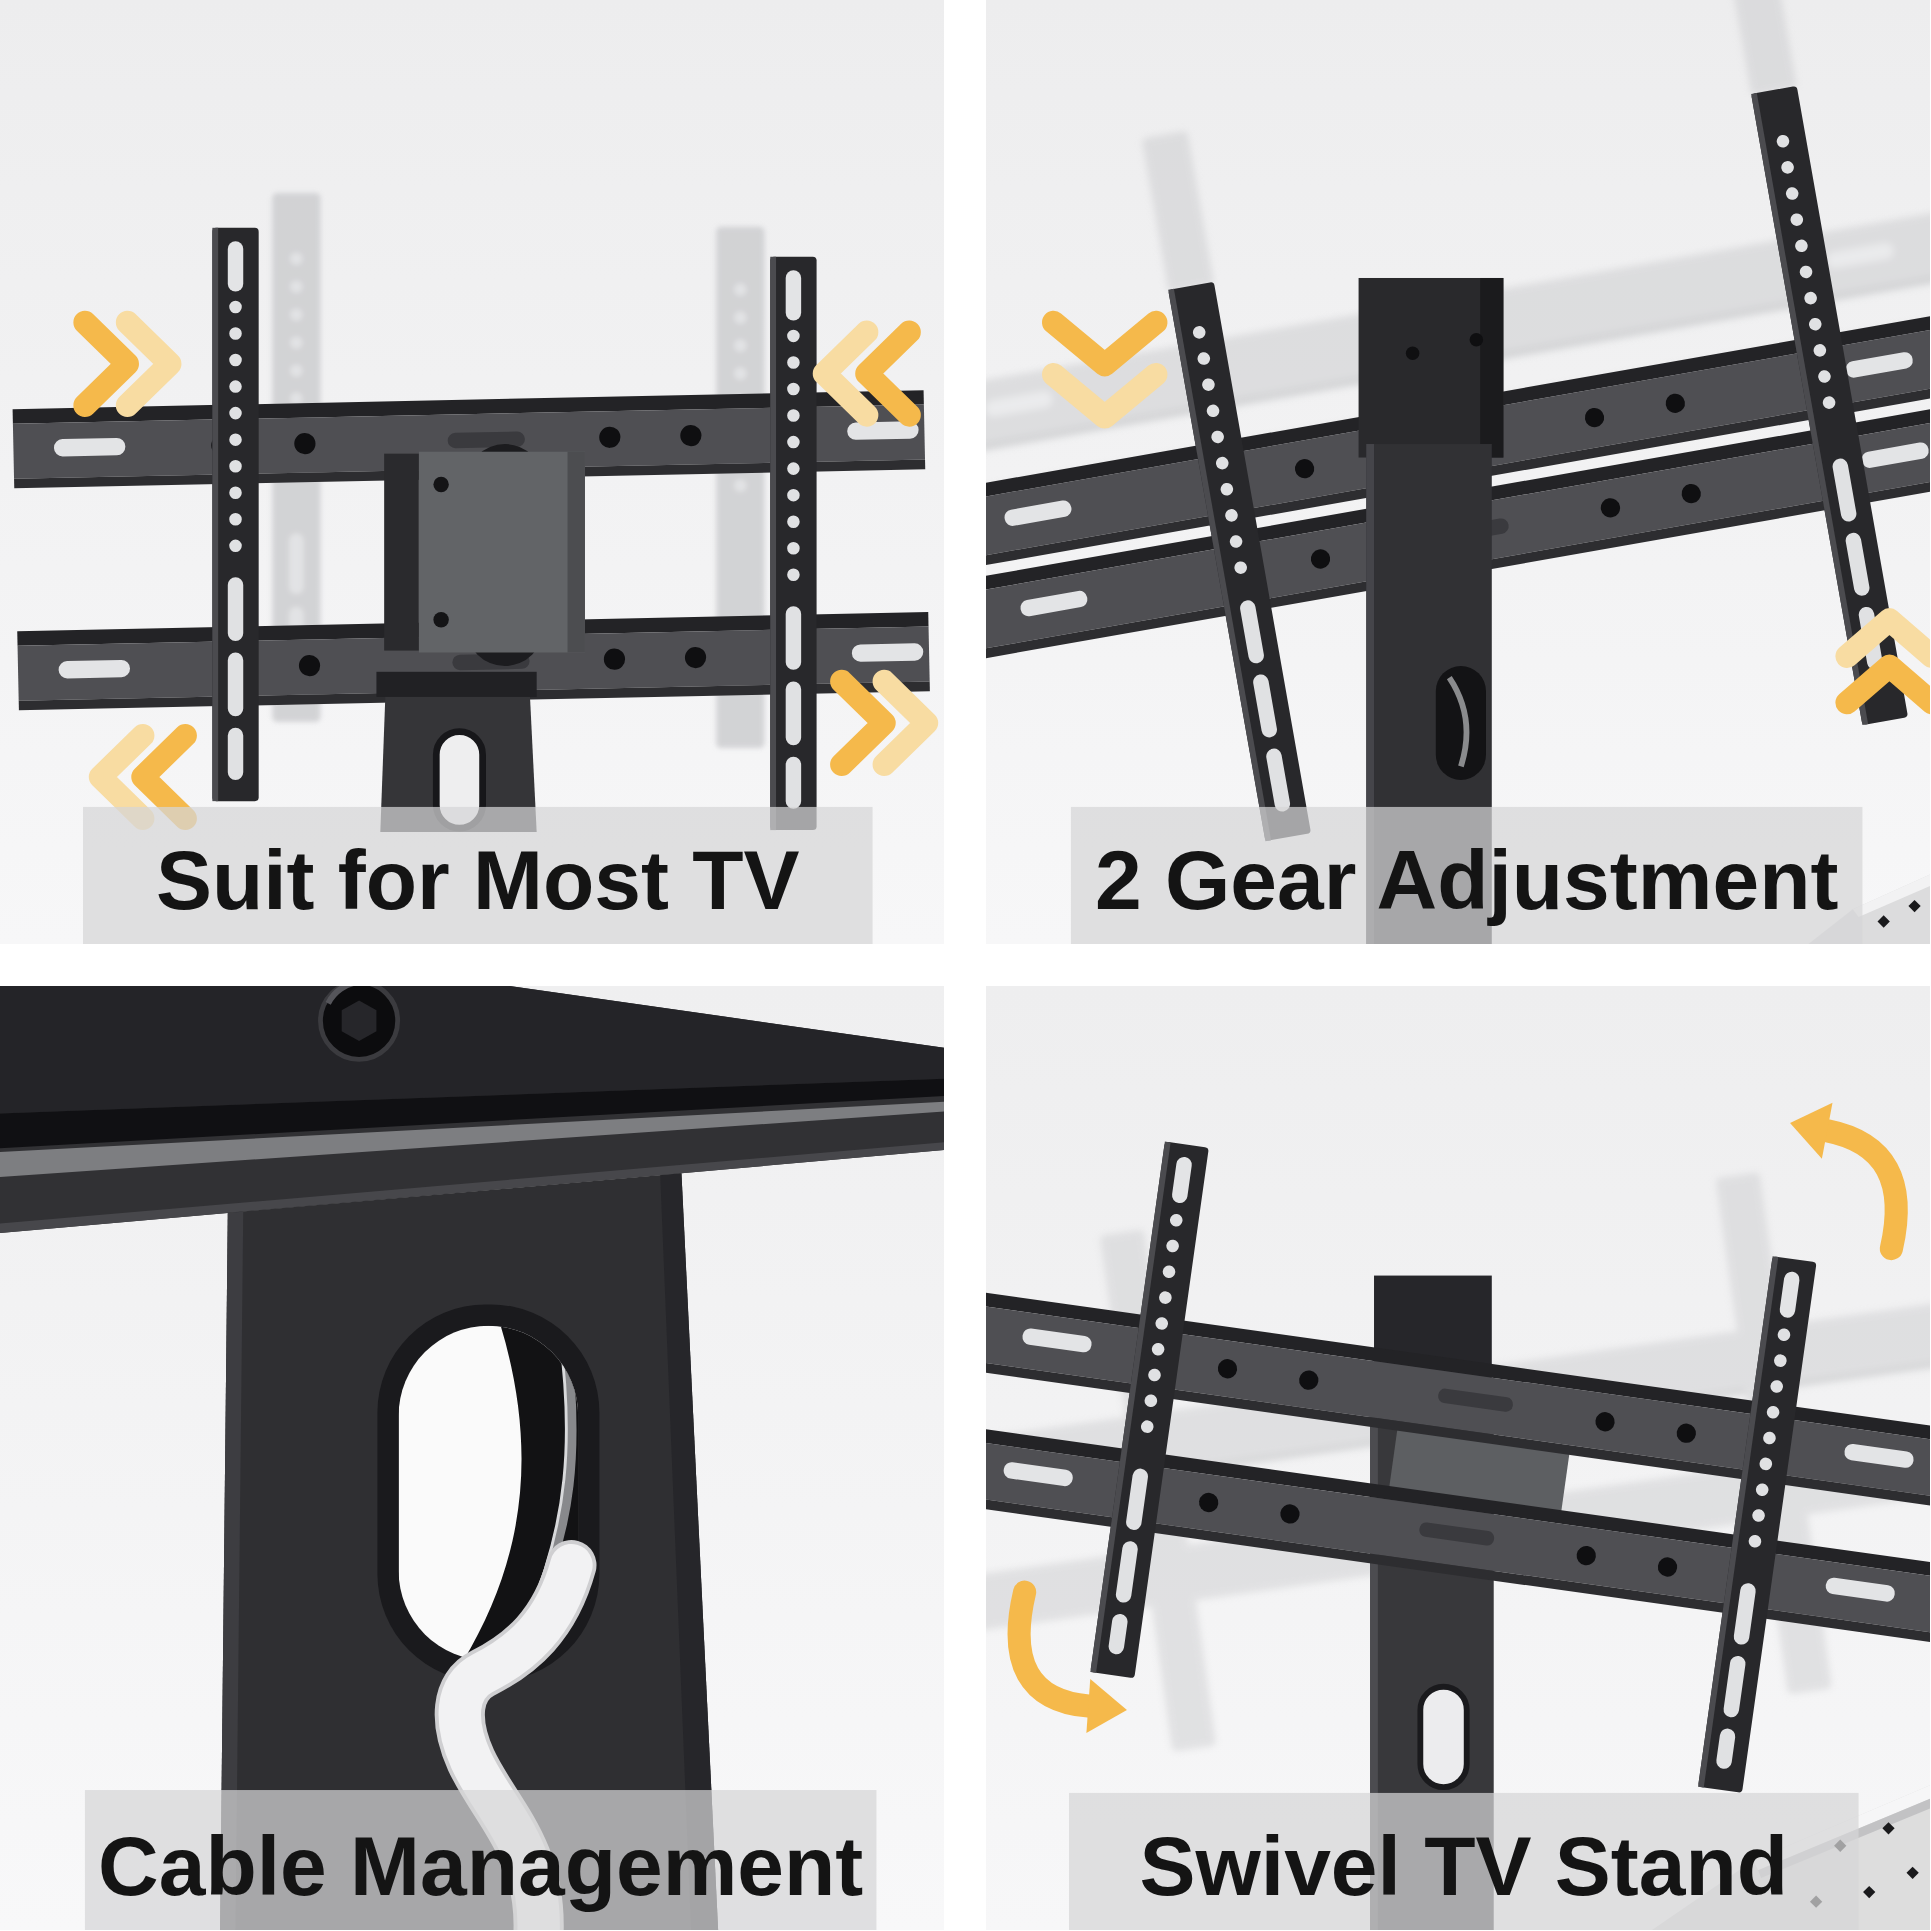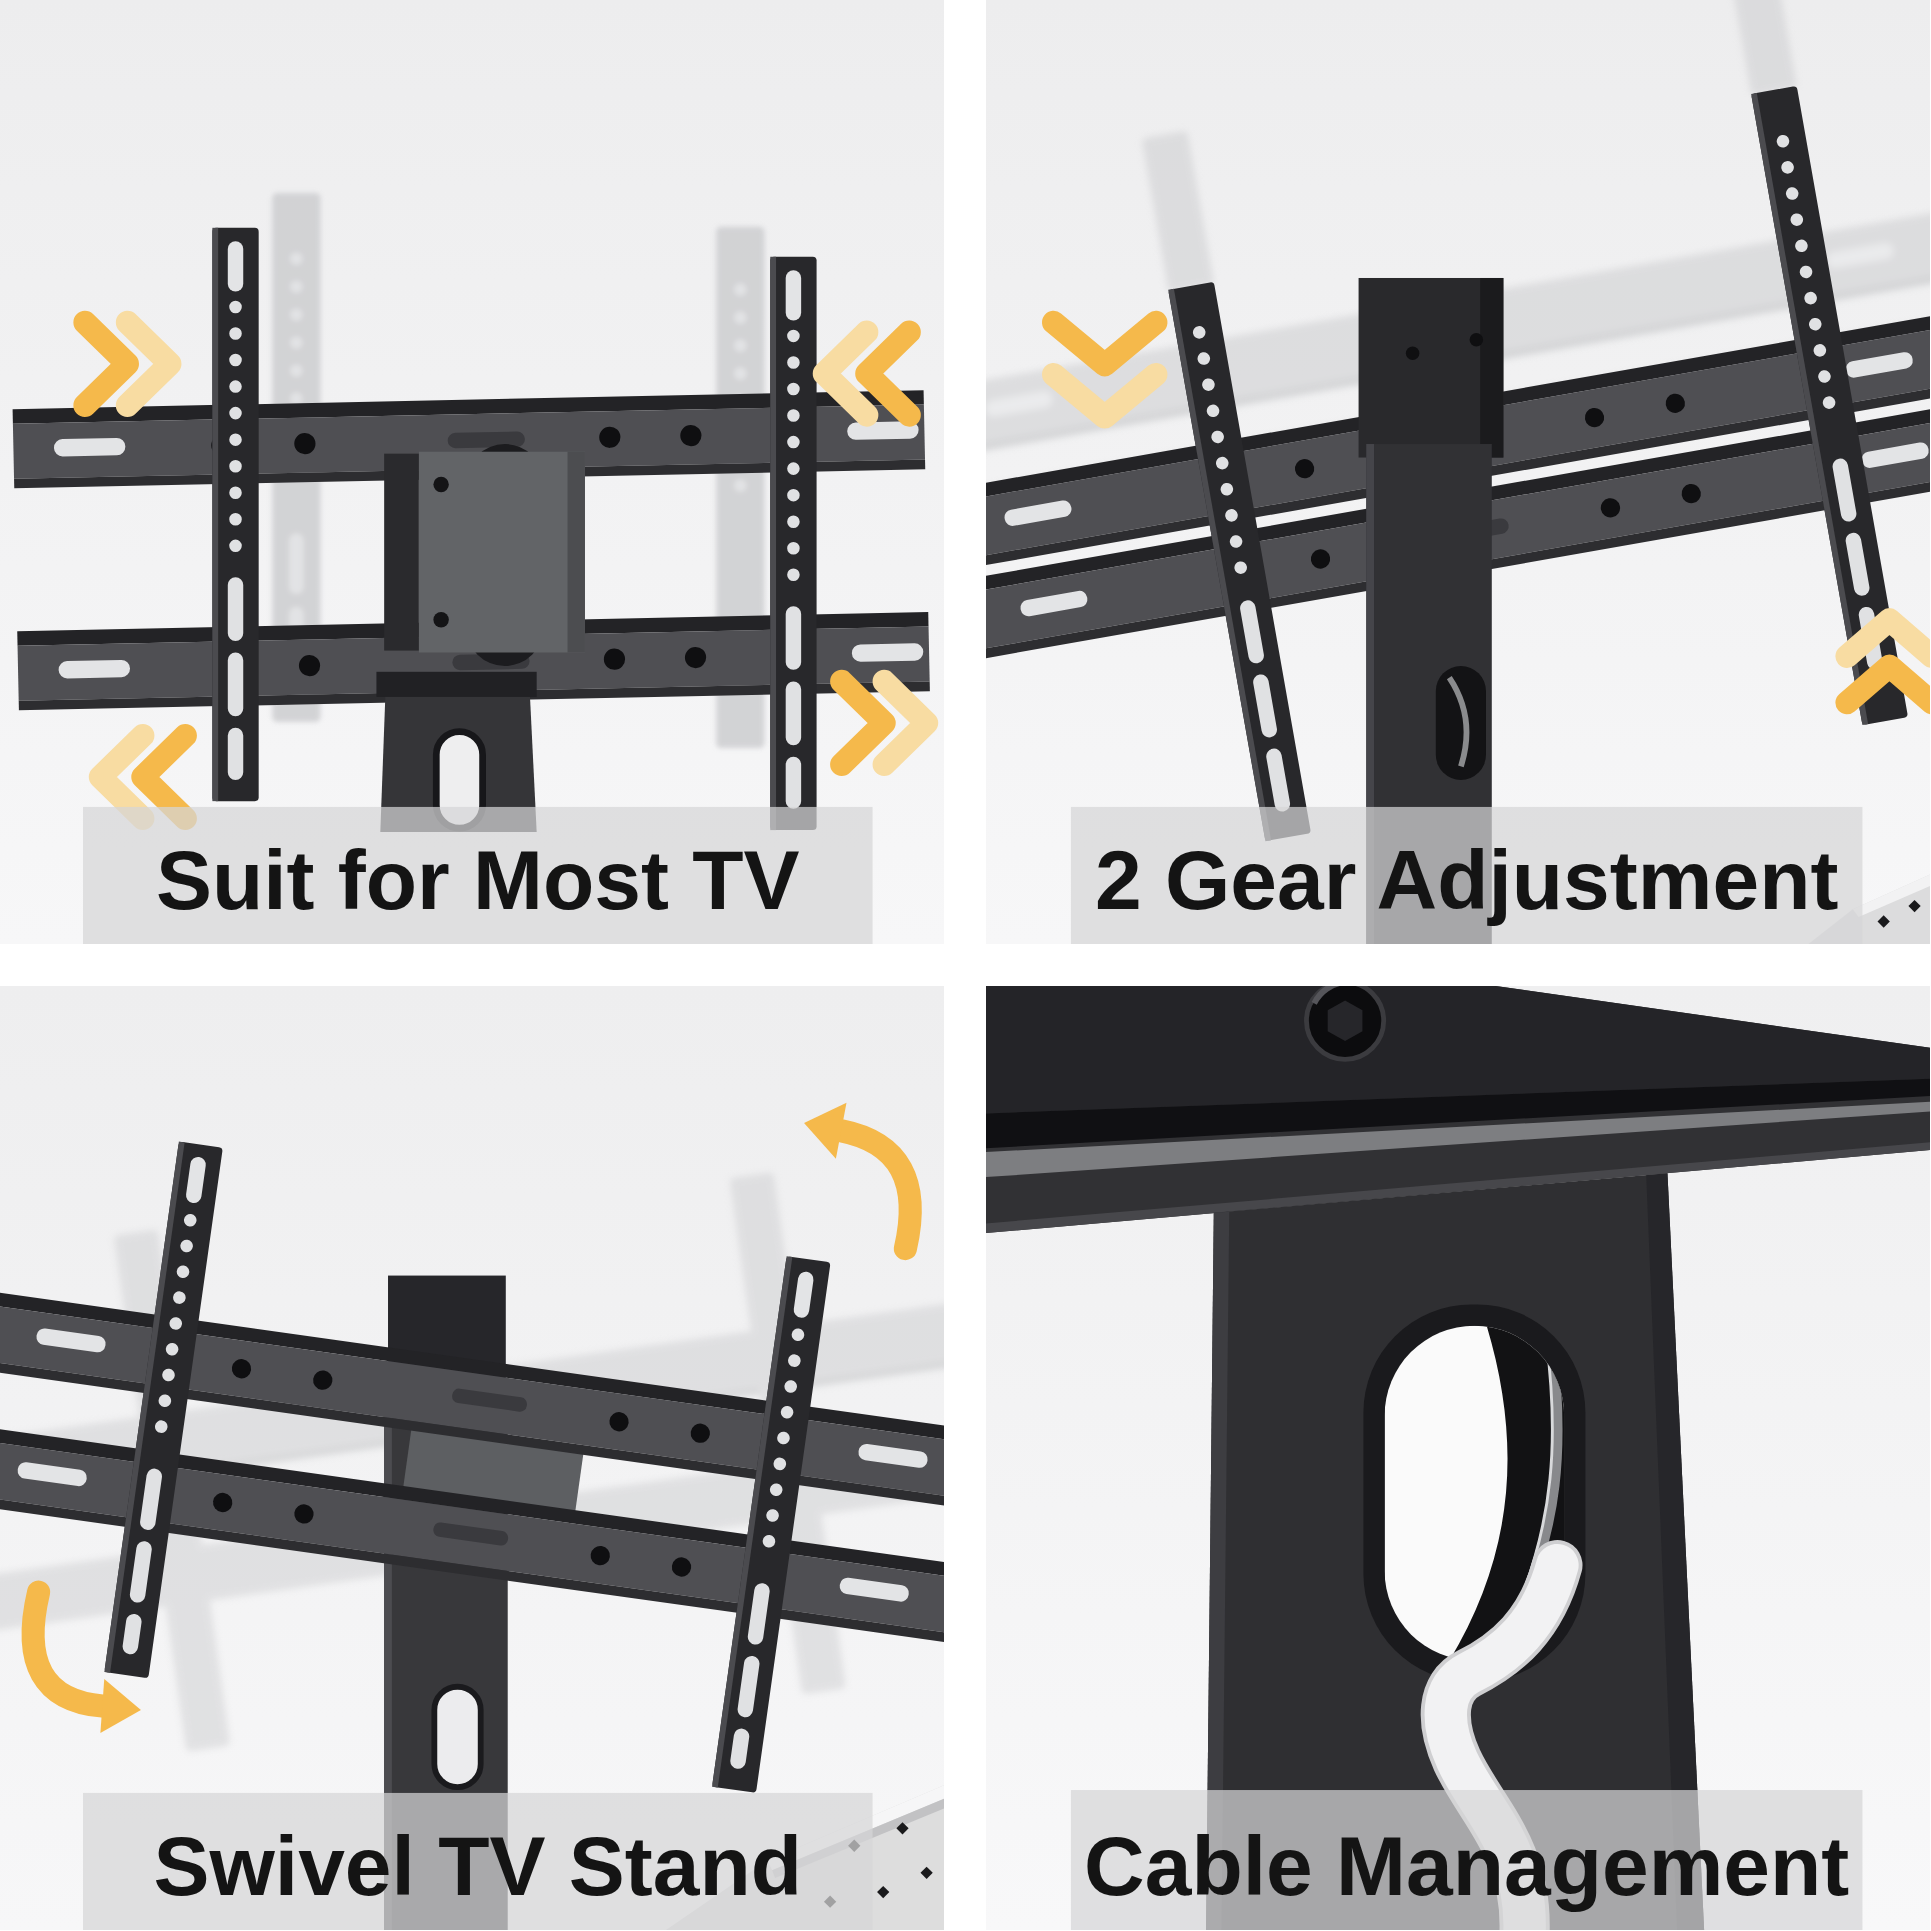--- a/index.html
+++ b/index.html
@@ -219,20 +219,73 @@
       </g>
 
       <rect class="band" x="88" y="836" width="820" height="142"></rect>
       <text class="cap" x="498" y="942">2 Gear Adjustment</text>
     </svg>
   </div>
 
   <div class="panel">
     <svg viewBox="0 0 978 978">
       <defs>
+        <linearGradient id="bg4" x1="0" y1="0" x2="0" y2="1">
+          <stop offset="0" stop-color="#efeff0"></stop>
+            <stop offset="1" stop-color="#f8f8f9"></stop>
+        </linearGradient>
+        <clipPath id="holeclip">
+            <rect x="413" y="352" width="186" height="347" rx="93"></rect>
+          </clipPath>
+      </defs>
+      <rect x="0" y="0" width="978" height="978" fill="url(#bg4)"></rect>
+
+      <g>
+        <polygon points="0,0 528,0 978,64 978,170 0,256" fill="#313134"></polygon>
+        <polygon points="0,0 528,0 978,64 978,96 0,132" fill="#242428"></polygon>
+        <polygon points="0,132 978,96 978,114 0,168" fill="#101013"></polygon>
+        <polygon points="0,172 978,120 978,130 0,198" fill="#7d7e81"></polygon>
+        <polygon points="0,246 978,162 978,170 0,256" fill="#47474b"></polygon>
+        <g>
+          <circle cx="372" cy="36" r="40" fill="#0c0c0e"></circle>
+          <circle cx="372" cy="36" r="40" fill="none" stroke="#3b3b3f" stroke-width="5"></circle>
+          <polygon points="372,15 390,25 390,47 372,57 354,47 354,25" fill="#26262a"></polygon>
+          <path d="M340 18 A40 40 0 0 1 372 -4" stroke="#55555a" stroke-width="6" fill="none"></path>
+        </g>
+      </g>
+
+      <g>
+        <polygon points="236,235 706,194 744,978 228,978" fill="#2f2f32"></polygon>
+        <polygon points="236,235 252,234 244,978 228,978" fill="#3d3d41"></polygon>
+        <polygon points="706,194 744,978 716,978 684,196" fill="#26262a"></polygon>
+      </g>
+
+      <g>
+        <rect x="391" y="330" width="230" height="391" rx="112" fill="#1a1a1d"></rect>
+        <g clip-path="url(#holeclip)">
+          <rect x="413" y="352" width="186" height="347" fill="#fafafa"></rect>
+          <path d="M515 340 C560 480 545 600 470 715 L640 715 L640 340 Z" fill="#121214"></path>
+          <path d="M585 360 C600 480 592 560 548 660" stroke="#88898c" stroke-width="11" fill="none"></path>
+          <path d="M580 362 C594 470 588 555 548 650" stroke="#d8d9db" stroke-width="3" fill="none"></path>
+        </g>
+      </g>
+
+      <g>
+        <path d="M592 600 C575 662 540 692 500 712 C472 726 470 762 488 802 C512 854 560 892 558 978" stroke="#cfcfd1" stroke-width="52" fill="none" stroke-linecap="round"></path>
+        <path d="M592 600 C575 662 540 692 500 712 C472 726 470 762 488 802 C512 854 560 892 558 978" stroke="#f2f2f3" stroke-width="44" fill="none" stroke-linecap="round"></path>
+      </g>
+
+      <rect class="band" x="88" y="833" width="820" height="145"></rect>
+      <text class="cap" x="498" y="942">Cable Management</text>
+    </svg>
+  </div>
+
+  <div class="panel">
+    <svg viewBox="0 0 978 978">
+      <defs>
         <linearGradient id="bg3" x1="0" y1="0" x2="0" y2="1">
           <stop offset="0" stop-color="#eeeeef"></stop>
             <stop offset="1" stop-color="#f7f7f8"></stop>
         </linearGradient>
         <filter id="soft3" x="-20%" y="-20%" width="140%" height="140%">
             <feGaussianBlur stdDeviation="4"></feGaussianBlur>
           </filter>
       </defs>
       <rect x="0" y="0" width="978" height="978" fill="url(#bg3)"></rect>
 
@@ -305,67 +358,14 @@
         <rect x="956" y="914" width="9" height="9" transform="rotate(45 960 918)" fill="#1a1a1c"></rect>
         <rect x="911" y="934" width="9" height="9" transform="rotate(45 915 938)" fill="#1a1a1c"></rect>
         <rect x="856" y="944" width="9" height="9" transform="rotate(45 860 948)" fill="#1a1a1c"></rect>
       </g>
 
       <rect class="band" x="86" y="836" width="818" height="142"></rect>
       <text class="cap" x="495" y="942">Swivel TV Stand</text>
     </svg>
   </div>
 
-  <div class="panel">
-    <svg viewBox="0 0 978 978">
-      <defs>
-        <linearGradient id="bg4" x1="0" y1="0" x2="0" y2="1">
-          <stop offset="0" stop-color="#efeff0"></stop>
-            <stop offset="1" stop-color="#f8f8f9"></stop>
-        </linearGradient>
-        <clipPath id="holeclip">
-            <rect x="413" y="352" width="186" height="347" rx="93"></rect>
-          </clipPath>
-      </defs>
-      <rect x="0" y="0" width="978" height="978" fill="url(#bg4)"></rect>
-
-      <g>
-        <polygon points="0,0 528,0 978,64 978,170 0,256" fill="#313134"></polygon>
-        <polygon points="0,0 528,0 978,64 978,96 0,132" fill="#242428"></polygon>
-        <polygon points="0,132 978,96 978,114 0,168" fill="#101013"></polygon>
-        <polygon points="0,172 978,120 978,130 0,198" fill="#7d7e81"></polygon>
-        <polygon points="0,246 978,162 978,170 0,256" fill="#47474b"></polygon>
-        <g>
-          <circle cx="372" cy="36" r="40" fill="#0c0c0e"></circle>
-          <circle cx="372" cy="36" r="40" fill="none" stroke="#3b3b3f" stroke-width="5"></circle>
-          <polygon points="372,15 390,25 390,47 372,57 354,47 354,25" fill="#26262a"></polygon>
-          <path d="M340 18 A40 40 0 0 1 372 -4" stroke="#55555a" stroke-width="6" fill="none"></path>
-        </g>
-      </g>
-
-      <g>
-        <polygon points="236,235 706,194 744,978 228,978" fill="#2f2f32"></polygon>
-        <polygon points="236,235 252,234 244,978 228,978" fill="#3d3d41"></polygon>
-        <polygon points="706,194 744,978 716,978 684,196" fill="#26262a"></polygon>
-      </g>
-
-      <g>
-        <rect x="391" y="330" width="230" height="391" rx="112" fill="#1a1a1d"></rect>
-        <g clip-path="url(#holeclip)">
-          <rect x="413" y="352" width="186" height="347" fill="#fafafa"></rect>
-          <path d="M515 340 C560 480 545 600 470 715 L640 715 L640 340 Z" fill="#121214"></path>
-          <path d="M585 360 C600 480 592 560 548 660" stroke="#88898c" stroke-width="11" fill="none"></path>
-          <path d="M580 362 C594 470 588 555 548 650" stroke="#d8d9db" stroke-width="3" fill="none"></path>
-        </g>
-      </g>
-
-      <g>
-        <path d="M592 600 C575 662 540 692 500 712 C472 726 470 762 488 802 C512 854 560 892 558 978" stroke="#cfcfd1" stroke-width="52" fill="none" stroke-linecap="round"></path>
-        <path d="M592 600 C575 662 540 692 500 712 C472 726 470 762 488 802 C512 854 560 892 558 978" stroke="#f2f2f3" stroke-width="44" fill="none" stroke-linecap="round"></path>
-      </g>
-
-      <rect class="band" x="88" y="833" width="820" height="145"></rect>
-      <text class="cap" x="498" y="942">Cable Management</text>
-    </svg>
-  </div>
-
 </div>
 
 
 </body></html>

